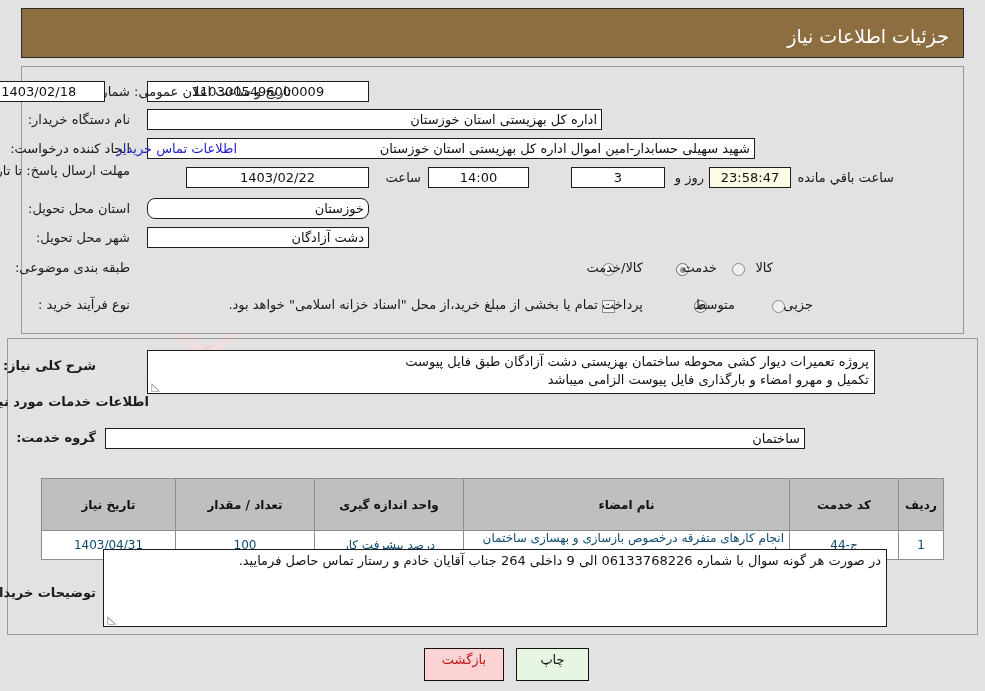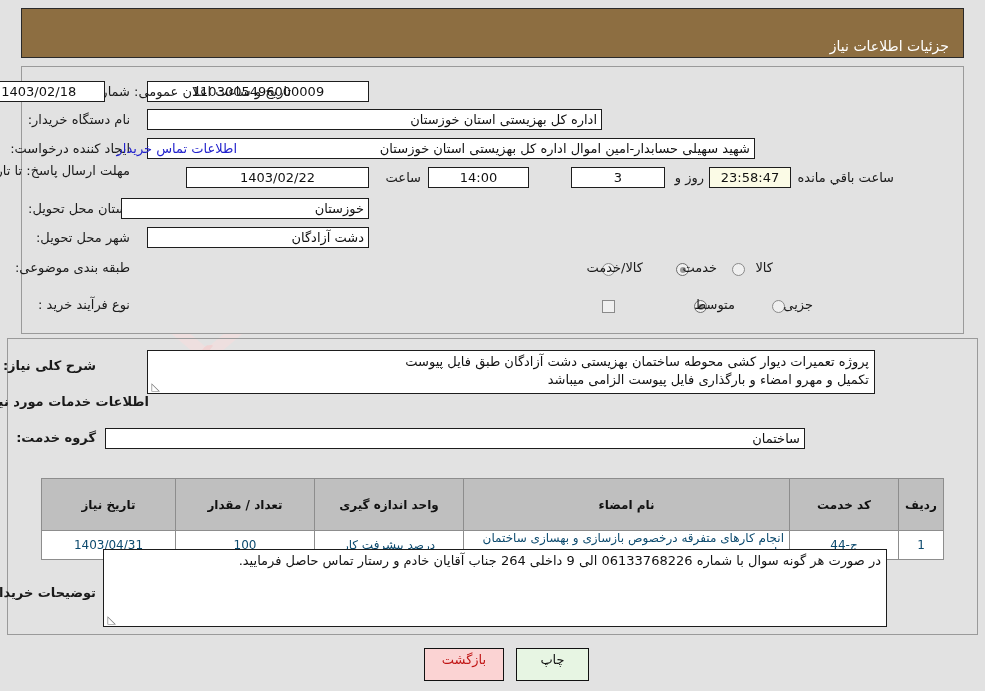--- a/index.html
+++ b/index.html
@@ -65,23 +65,23 @@
     position: absolute;
     left: 21px; top: 8px;
     width: 943px; height: 50px;
     background: #8d6e41;
     border: 1px solid #2a2a2a;
     box-sizing: border-box;
     z-index: 3;
   }
   .titlebar .t {
     position: absolute;
-    right: 14px; top: 29px;
+    right: 14px; top: 16px;
     color: #ffffff;
-    font-size: 14px;
+    font-size: 19px;
   }
 
   
   .panel {
     position: absolute;
     background: #e2e2e2;
     border: 1px solid #9a9a9a;
     box-sizing: border-box;
     z-index: 2;
   }
@@ -250,21 +250,21 @@
   <div class="lbl" style="right:855px; top:162px; line-height:17px; text-align:right;">مهلت ارسال پاسخ: تا تاریخ:</div>
   <div class="fld c" style="right:616px; top:167px; width:183px;">1403/02/22</div>
   <div class="lbl" style="right:564px; top:170px;">ساعت</div>
   <div class="fld c" style="right:456px; top:167px; width:101px;">14:00</div>
   <div class="fld c" style="right:320px; top:167px; width:94px;">3</div>
   <div class="lbl" style="right:281px; top:170px;">روز و</div>
   <div class="fld c yellow" style="right:194px; top:167px; width:82px;">23:58:47</div>
   <div class="lbl" style="right:91px; top:170px;">ساعت باقي مانده</div>
 
   <div class="lbl" style="right:855px; top:201px;">استان محل تحویل:</div>
-  <div class="fld r" style="right:616px; top:198px; width:248px;">خوزستان</div>
+  <div class="fld r" style="right:616px; top:198px; width:222px;border-radius:8px;">خوزستان</div>
 
   <div class="lbl" style="right:855px; top:230px;">شهر محل تحویل:</div>
   <div class="fld r" style="right:616px; top:227px; width:222px;">دشت آزادگان</div>
 
   <div class="lbl" style="right:855px; top:260px;">طبقه بندی موضوعی:</div>
 
   <div class="radio" style="right:240px; top:263px;"></div>
   <div class="lbl" style="right:212px; top:260px;">کالا</div>
 
   <div class="radio on" style="right:296px; top:263px;"></div>
@@ -275,20 +275,21 @@
 
   <div class="lbl" style="right:855px; top:297px;">نوع فرآیند خرید :</div>
 
   <div class="radio" style="right:200px; top:300px;"></div>
   <div class="lbl" style="right:172px; top:297px;">جزیی</div>
 
   <div class="radio on" style="right:278px; top:300px;"></div>
   <div class="lbl" style="right:250px; top:297px;">متوسط</div>
 
   <div class="chk" style="right:370px; top:300px;"></div>
+  <div class="lbl" style="right:342px; top:297px;">پرداخت تمام یا بخشی از مبلغ خرید،از محل "اسناد خزانه اسلامی" خواهد بود.</div>
 
   <div class="panel" id="panel-bottom"></div>
 
   <div class="lbl bold" style="right:889px; top:358px;">شرح کلی نیاز:</div>
   <div class="ta" style="right:110px; top:350px; width:728px; height:44px;">
     <div>پروژه تعمیرات دیوار کشی محوطه ساختمان بهزیستی دشت آزادگان طبق فایل پیوست</div>
     <div>تکمیل و مهرو امضاء و بارگذاری فایل پیوست الزامی میباشد</div>
     <span class="resize">◺</span>
   </div>
 

